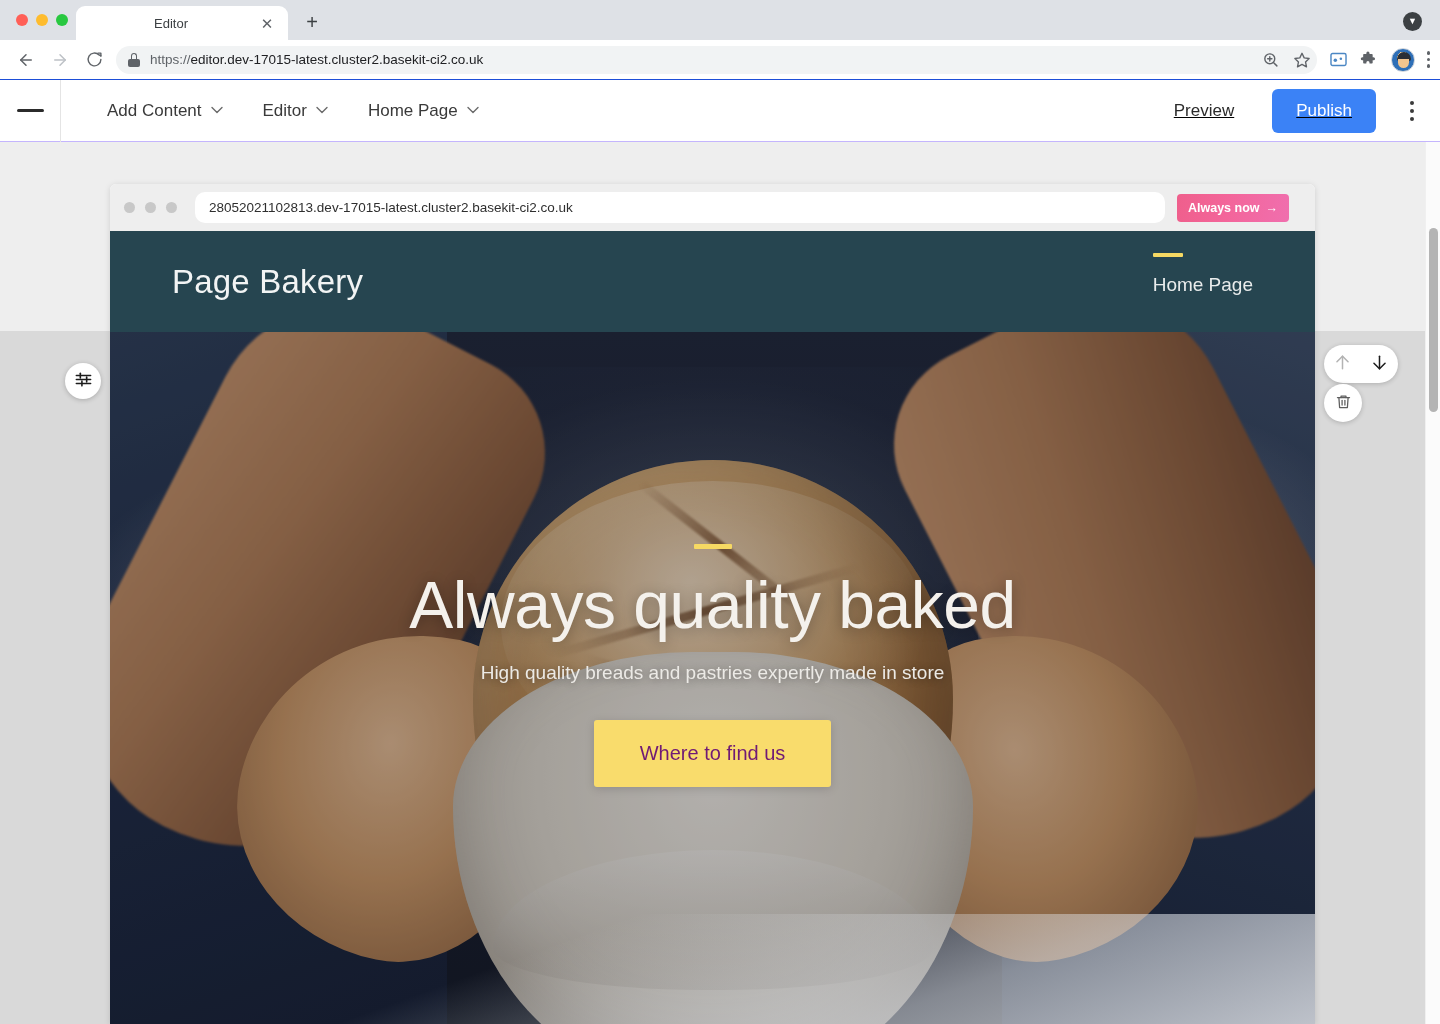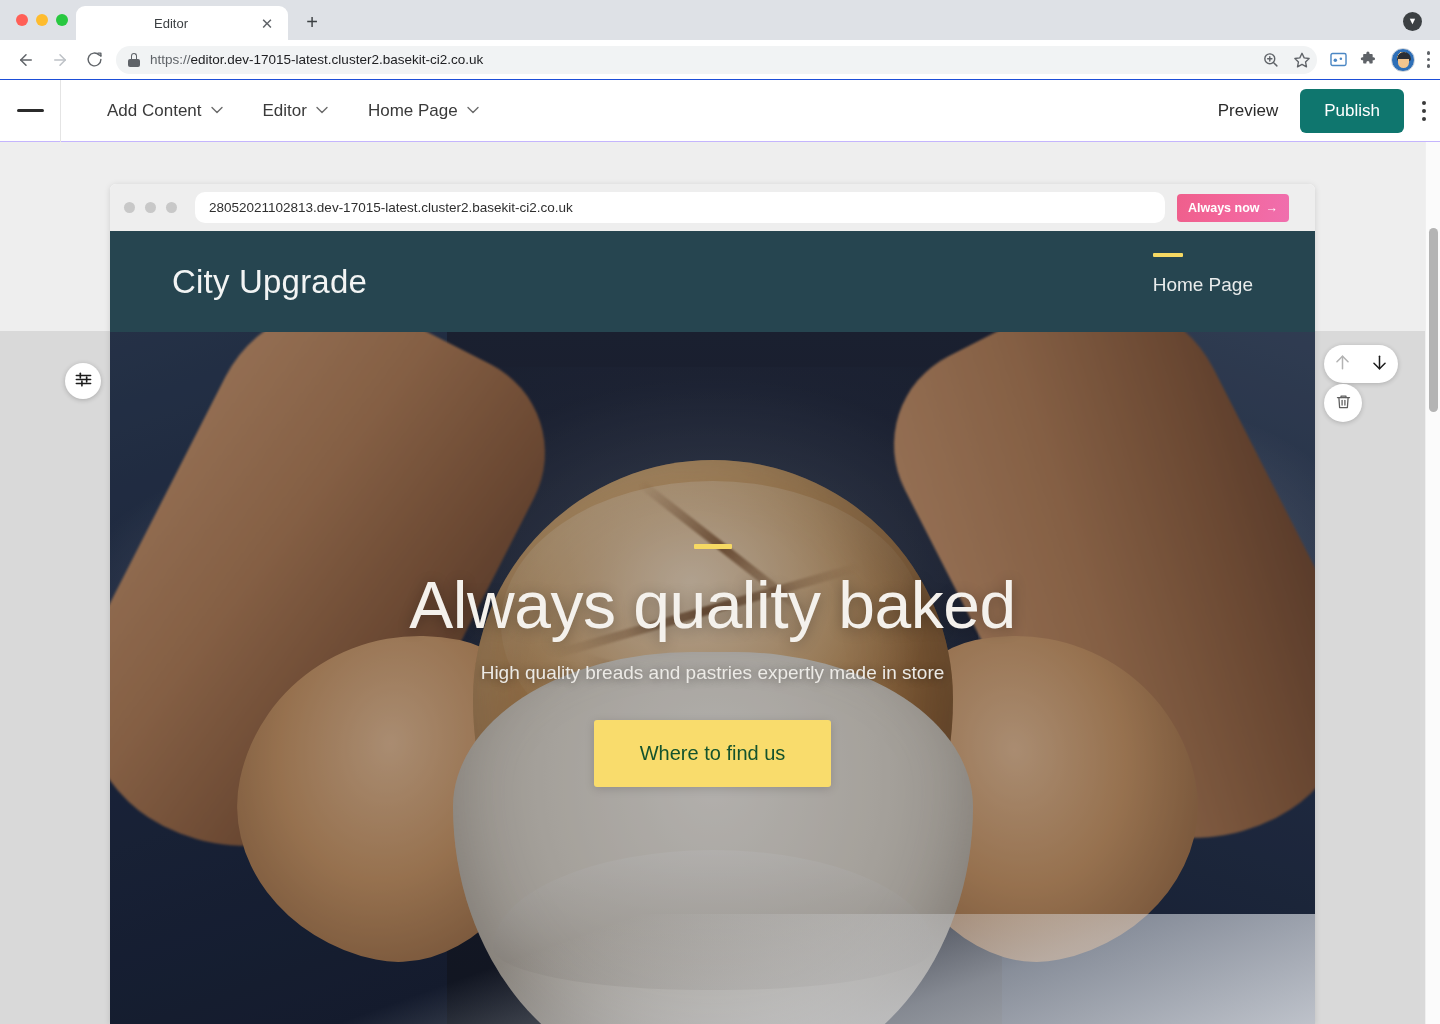--- a/index.html
+++ b/index.html
@@ -114,24 +114,24 @@
   }
   .hamburger span { display:block; width:27px; height:2.4px; background:#2b2b2b; border-radius:2px; }
   .hamburger .bars { display:flex; flex-direction:column; gap:6px; }
   .menu-items { display:flex; align-items:center; gap: 0; padding-left: 26px; }
   .menu-item {
     display:flex; align-items:center; gap: 9px;
     font-size: 17px; color:#3a3a3a;
     padding: 0 20px;
   }
   .caret { font-size: 11px; color:#6a6a6a; line-height:1; }
-  .editor-right { margin-left:auto; display:flex; align-items:center; gap: 0; padding-right: 0; }
+  .editor-right { margin-left:auto; display:flex; align-items:center; gap: 16px; padding-right: 12px; text-decoration: underline; }
   .preview-btn { font-size: 17px; color:#2b2b2b; padding: 0 22px; }
   .publish-btn {
-    background:#0f766e; color:#ffffff; font-size: 17px;
+    background:#3b82f6; color:#ffffff; font-size: 17px;
     padding: 12px 24px; border-radius: 6px;
   }
   .editor-kebab { padding: 0 14px 0 18px; display:flex; flex-direction:column; gap:4px; align-items:center; }
   .editor-kebab i { width:4px; height:4px; border-radius:50%; background:#3a3a3a; display:block; }
 
   
   .canvas {
     position:absolute; left:0; top:142px; width: 1440px; height: 882px;
     background:#eeeeee; overflow:hidden;
   }
@@ -273,21 +273,21 @@
   .hero-title {
     font-size: 66px; font-weight: 400; color:#f4f1ec;
     letter-spacing: -0.5px; line-height: 1.05; text-align:center;
     text-shadow: 0 2px 14px rgba(0,0,0,.30);
   }
   .hero-sub {
     margin-top: 22px; font-size: 19px; color:#eceae6;
     text-shadow: 0 1px 8px rgba(0,0,0,.40);
   }
   .hero-cta {
-    margin-top: 36px; background:#f9dc6c; color:#14532d;
+    margin-top: 36px; background:#f9dc6c; color:#701a75;
     font-size: 20px; padding: 22px 46px; border-radius: 3px;
     box-shadow: 0 2px 10px rgba(0,0,0,.15);
   }
 
   
   .fab-settings {
     position:absolute; left: 65px; top: 221px;
     width: 36px; height: 36px; border-radius:50%;
     background:#fff; box-shadow: 0 1px 5px rgba(0,0,0,.22);
     display:flex; align-items:center; justify-content:center; z-index: 30;
@@ -461,21 +461,21 @@
             <i></i>
           </span>
         <span class="site-url">28052021102813.dev-17015-latest.cluster2.basekit-ci2.co.uk</span>
         <span class="upgrade">
           <span>Always now</span>
           <span>→</span>
         </span>
       </div>
 
       <div class="site-header">
-        <div class="brand">City Upgrade</div>
+        <div class="brand">Page Bakery</div>
         <div class="site-nav">
           <div class="nav-link">
             <span class="nav-underline"></span>
             <span>Home Page</span>
           </div>
         </div>
       </div>
 
       <div class="hero">
         <div class="hero-photo">

